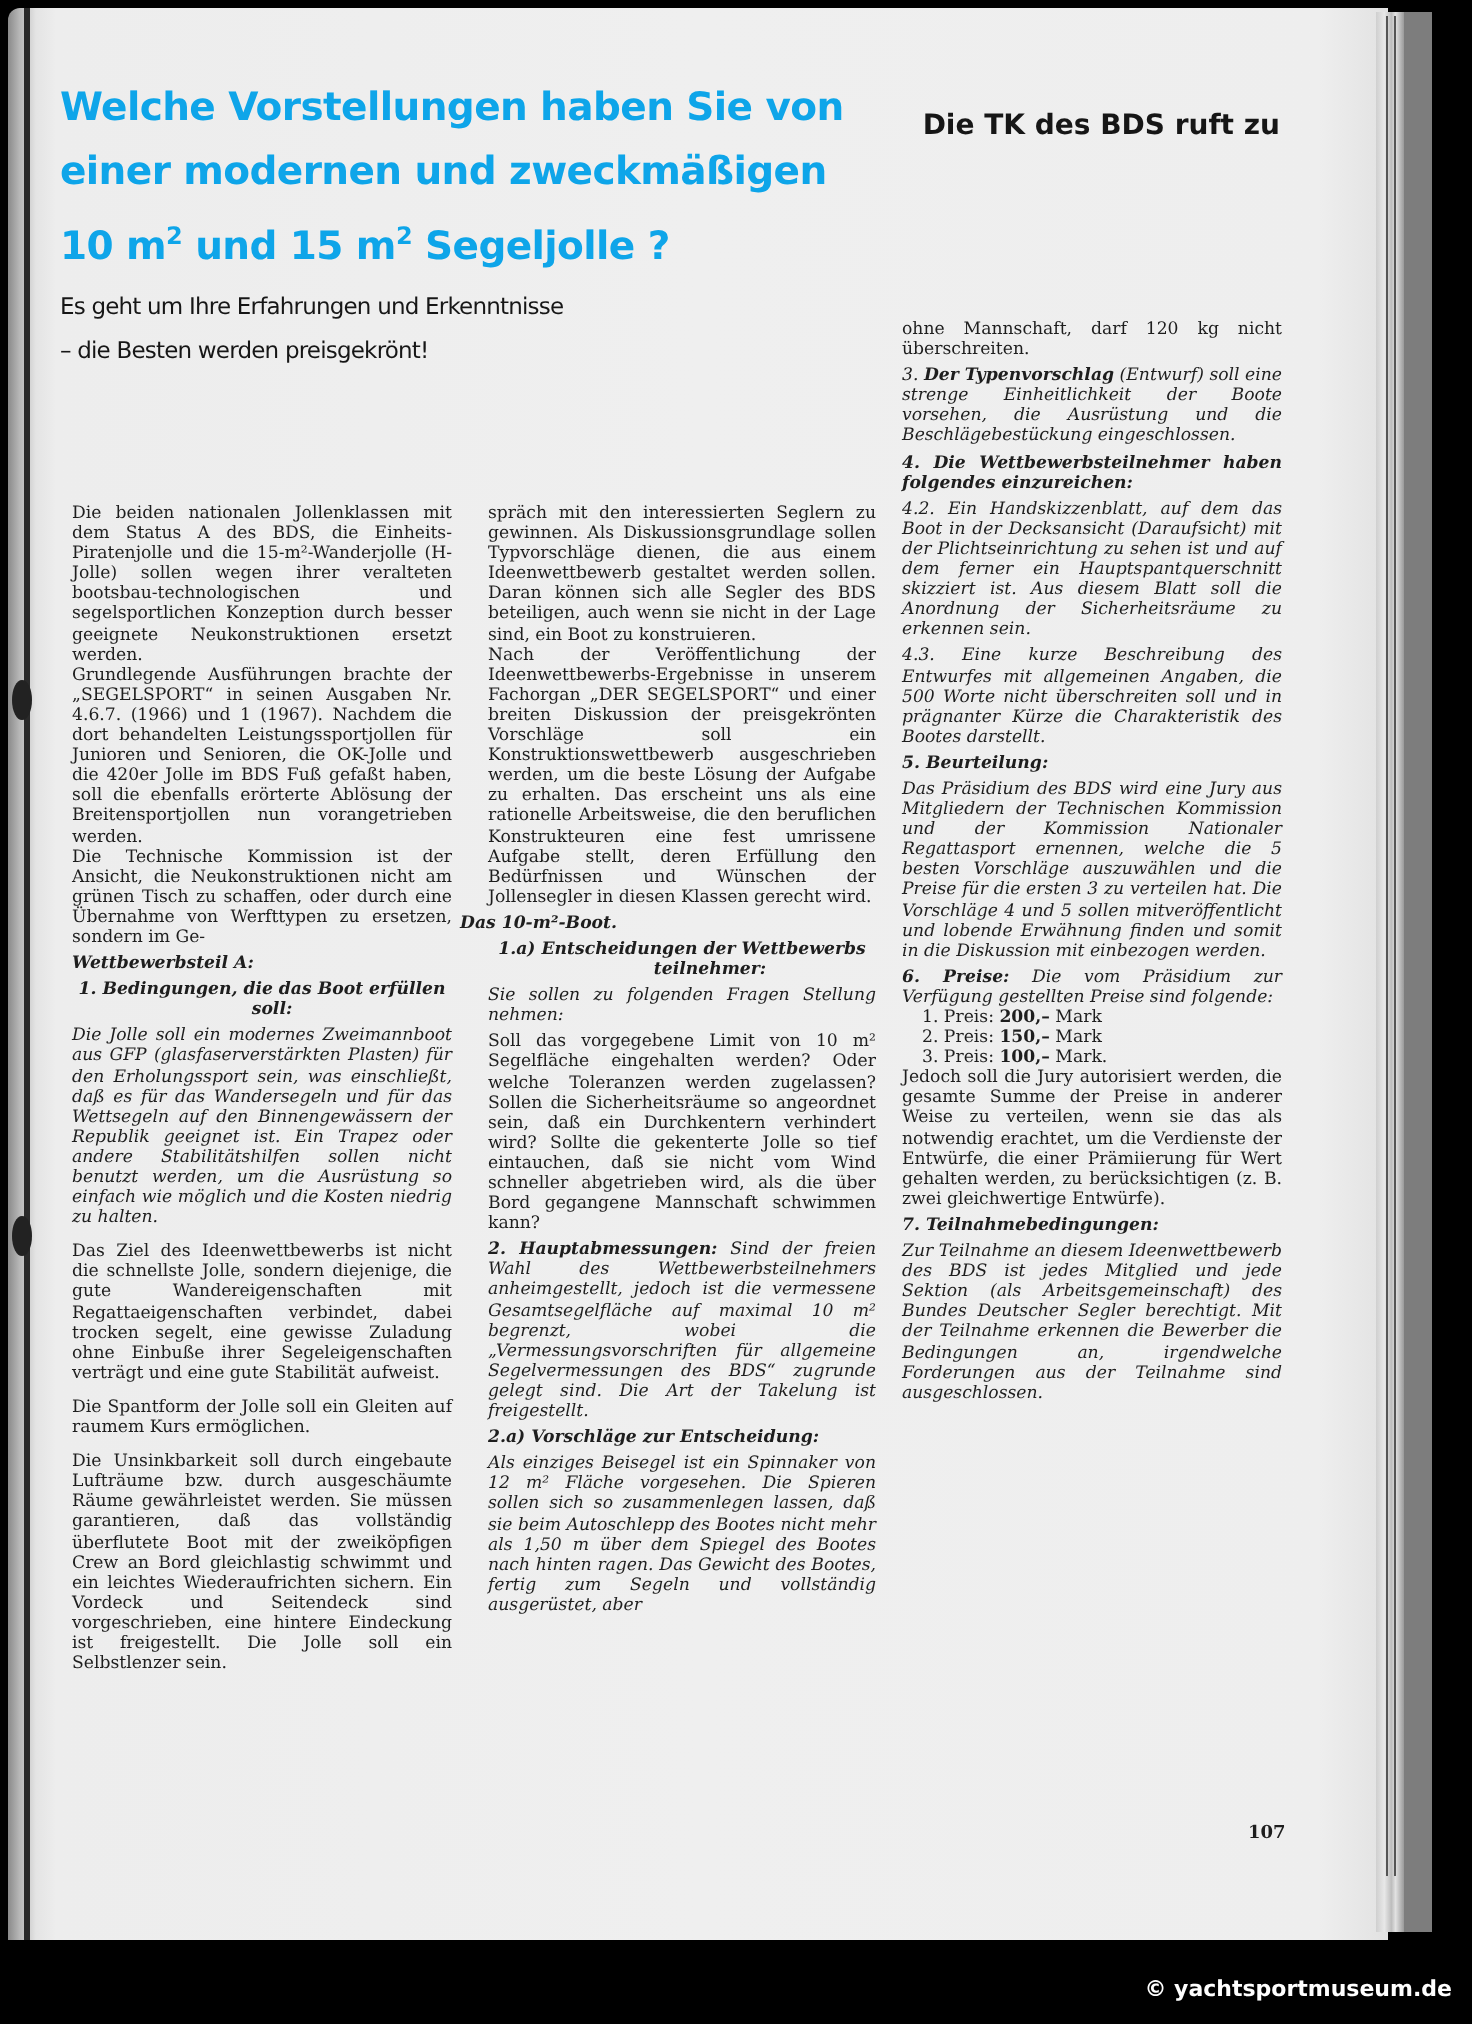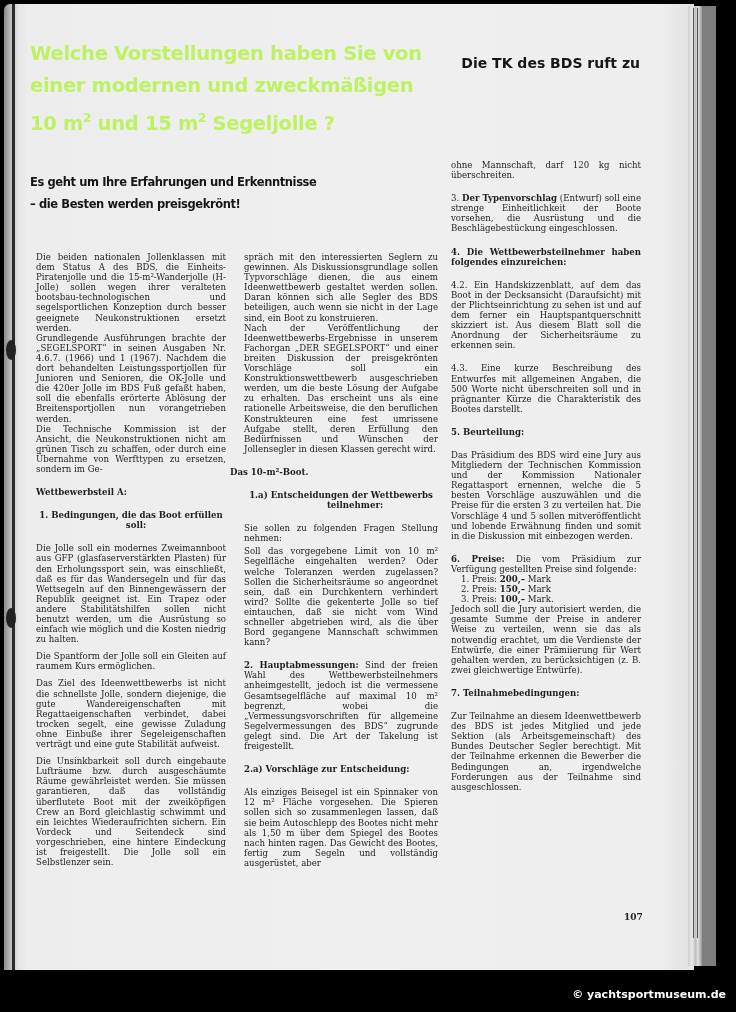--- a/index.html
+++ b/index.html
@@ -9,34 +9,34 @@
           background:linear-gradient(90deg,#8a8a8a 0px,#b9b9b9 6px,#e4e4e4 14px,#ededed 24px,#efefef 50%,#eeeeee 95%,#e2e2e2 100%);
           border-top-left-radius:6px; }
   .spine { position:absolute; left:12px; top:4px; width:3px; height:966px; background:#2a2a2a; }
   .edge { position:absolute; left:688px; top:6px; width:14px; height:960px;
           background:linear-gradient(90deg,#cfcfcf,#e8e8e8 30%,#bdbdbd 55%,#e2e2e2 70%,#9a9a9a 100%); }
   .edge-line { position:absolute; top:8px; width:1px; height:930px; background:#555; }
   .edge-noise { position:absolute; left:702px; top:6px; width:14px; height:960px; background:#7d7d7d; }
   .hole { position:absolute; width:10px; height:20px; border-radius:50%; background:#222; }
   .title { position:absolute; left:30px; top:38px; width:400px;
            font-family:"DejaVu Sans", sans-serif; font-weight:bold; font-size:19.5px; line-height:32px;
-           color:#bef264; letter-spacing:-0.3px; }
+           color:#0ea5e9; letter-spacing:-0.3px; }
   .title sup { font-size:12px; }
   .subhead { position:absolute; left:30px; top:142px; width:330px;
-             font-family:"DejaVu Sans", sans-serif; font-weight:bold; font-size:11.5px; line-height:22px;
-             color:#161616; letter-spacing:-0.4px;margin-top:29px; }
+             font-family:"DejaVu Sans", sans-serif; font-weight:normal; font-size:11.5px; line-height:22px;
+             color:#161616; letter-spacing:-0.4px; }
   .callout { position:absolute; left:440px; top:48px; width:200px;
              font-family:"DejaVu Sans", sans-serif; font-weight:bold; font-size:14px; line-height:30px;
              color:#161616; }
   .callout .l1 { text-align:right; }
   .callout .l2 { text-align:justify; text-align-last:justify; }
   .col { position:absolute; font-size:8.6px; line-height:10.1px; text-align:justify; hyphens:manual; }
   .col p { margin:0; }
   .col .gap { margin-top:7px; }
-  .col .gap2 { margin-top:13px; }
+  .col .gap2 { margin-top:3px;font-style:italic; }
   .col b { font-weight:bold; }
   .col .h { font-weight:bold; }
   .col1 { left:36px; top:252px; width:190px; }
   .col2 { left:244px; top:252px; width:194px; }
   .col3 { left:451px; top:160px; width:190px; }
   .prize { padding-left:10px; }
   .pagenum { position:absolute; left:624px; top:912px; font-size:9px; font-weight:bold; }
   .copyright { position:absolute; right:10px; top:988px; color:#fff; font-family:"DejaVu Sans", sans-serif;
                font-weight:bold; font-size:11px; }
 </style>
@@ -67,22 +67,22 @@
   <div class="l1">Die TK des BDS ruft zu</div>
 </div>
 
 <div class="col col1">
   <p>Die beiden nationalen Jollenklassen mit dem Status A des BDS, die Einheits-Piratenjolle und die 15-m²-Wanderjolle (H-Jolle) sollen wegen ihrer veralteten bootsbau-technologischen und segelsportlichen Konzeption durch besser geeignete Neukonstruktionen ersetzt werden.</p>
   <p>Grundlegende Ausführungen brachte der „SEGELSPORT“ in seinen Ausgaben Nr. 4.6.7. (1966) und 1 (1967). Nachdem die dort behandelten Leistungssportjollen für Junioren und Senioren, die OK-Jolle und die 420er Jolle im BDS Fuß gefaßt haben, soll die ebenfalls erörterte Ablösung der Breitensportjollen nun vorangetrieben werden.</p>
   <p>Die Technische Kommission ist der Ansicht, die Neukonstruktionen nicht am grünen Tisch zu schaffen, oder durch eine Übernahme von Werfttypen zu ersetzen, sondern im Ge-</p>
   <p class="gap2 h">Wettbewerbsteil A:</p>
   <p class="gap2 h" style="padding-left:10px;text-indent:-10px;text-align:center">1. Bedingungen, die das Boot erfüllen soll:</p>
   <p class="gap2">Die Jolle soll ein modernes Zweimannboot aus GFP (glasfaserverstärkten Plasten) für den Erholungssport sein, was einschließt, daß es für das Wandersegeln und für das Wettsegeln auf den Binnengewässern der Republik geeignet ist. Ein Trapez oder andere Stabilitätshilfen sollen nicht benutzt werden, um die Ausrüstung so einfach wie möglich und die Kosten niedrig zu halten.</p>
+  <p class="gap">Das Ziel des Ideenwettbewerbs ist nicht die schnellste Jolle, sondern diejenige, die gute Wandereigenschaften mit Regattaeigenschaften verbindet, dabei trocken segelt, eine gewisse Zuladung ohne Einbuße ihrer Segeleigenschaften verträgt und eine gute Stabilität aufweist.</p>
   <p class="gap">Die Spantform der Jolle soll ein Gleiten auf raumem Kurs ermöglichen.</p>
-  <p class="gap">Das Ziel des Ideenwettbewerbs ist nicht die schnellste Jolle, sondern diejenige, die gute Wandereigenschaften mit Regattaeigenschaften verbindet, dabei trocken segelt, eine gewisse Zuladung ohne Einbuße ihrer Segeleigenschaften verträgt und eine gute Stabilität aufweist.</p>
   <p class="gap">Die Unsinkbarkeit soll durch eingebaute Lufträume bzw. durch ausgeschäumte Räume gewährleistet werden. Sie müssen garantieren, daß das vollständig überflutete Boot mit der zweiköpfigen Crew an Bord gleichlastig schwimmt und ein leichtes Wiederaufrichten sichern. Ein Vordeck und Seitendeck sind vorgeschrieben, eine hintere Eindeckung ist freigestellt. Die Jolle soll ein Selbstlenzer sein.</p>
 </div>
 
 <div class="col col2">
   <p>spräch mit den interessierten Seglern zu gewinnen. Als Diskussionsgrundlage sollen Typvorschläge dienen, die aus einem Ideenwettbewerb gestaltet werden sollen. Daran können sich alle Segler des BDS beteiligen, auch wenn sie nicht in der Lage sind, ein Boot zu konstruieren.</p>
   <p>Nach der Veröffentlichung der Ideenwettbewerbs-Ergebnisse in unserem Fachorgan „DER SEGELSPORT“ und einer breiten Diskussion der preisgekrönten Vorschläge soll ein Konstruktionswettbewerb ausgeschrieben werden, um die beste Lösung der Aufgabe zu erhalten. Das erscheint uns als eine rationelle Arbeitsweise, die den beruflichen Konstrukteuren eine fest umrissene Aufgabe stellt, deren Erfüllung den Bedürfnissen und Wünschen der Jollensegler in diesen Klassen gerecht wird.</p>
   <p class="gap2 h" style="margin-left:-14px">Das 10-m²-Boot.</p>
   <p class="gap2 h" style="padding-left:28px;text-indent:-28px;text-align:center">1.a) Entscheidungen der Wettbewerbs teilnehmer:</p>
   <p class="gap2">Sie sollen zu folgenden Fragen Stellung nehmen:</p>
   <p style="margin-top:3px">Soll das vorgegebene Limit von 10 m² Segelfläche eingehalten werden? Oder welche Toleranzen werden zugelassen? Sollen die Sicherheitsräume so angeordnet sein, daß ein Durchkentern verhindert wird? Sollte die gekenterte Jolle so tief eintauchen, daß sie nicht vom Wind schneller abgetrieben wird, als die über Bord gegangene Mannschaft schwimmen kann?</p>

